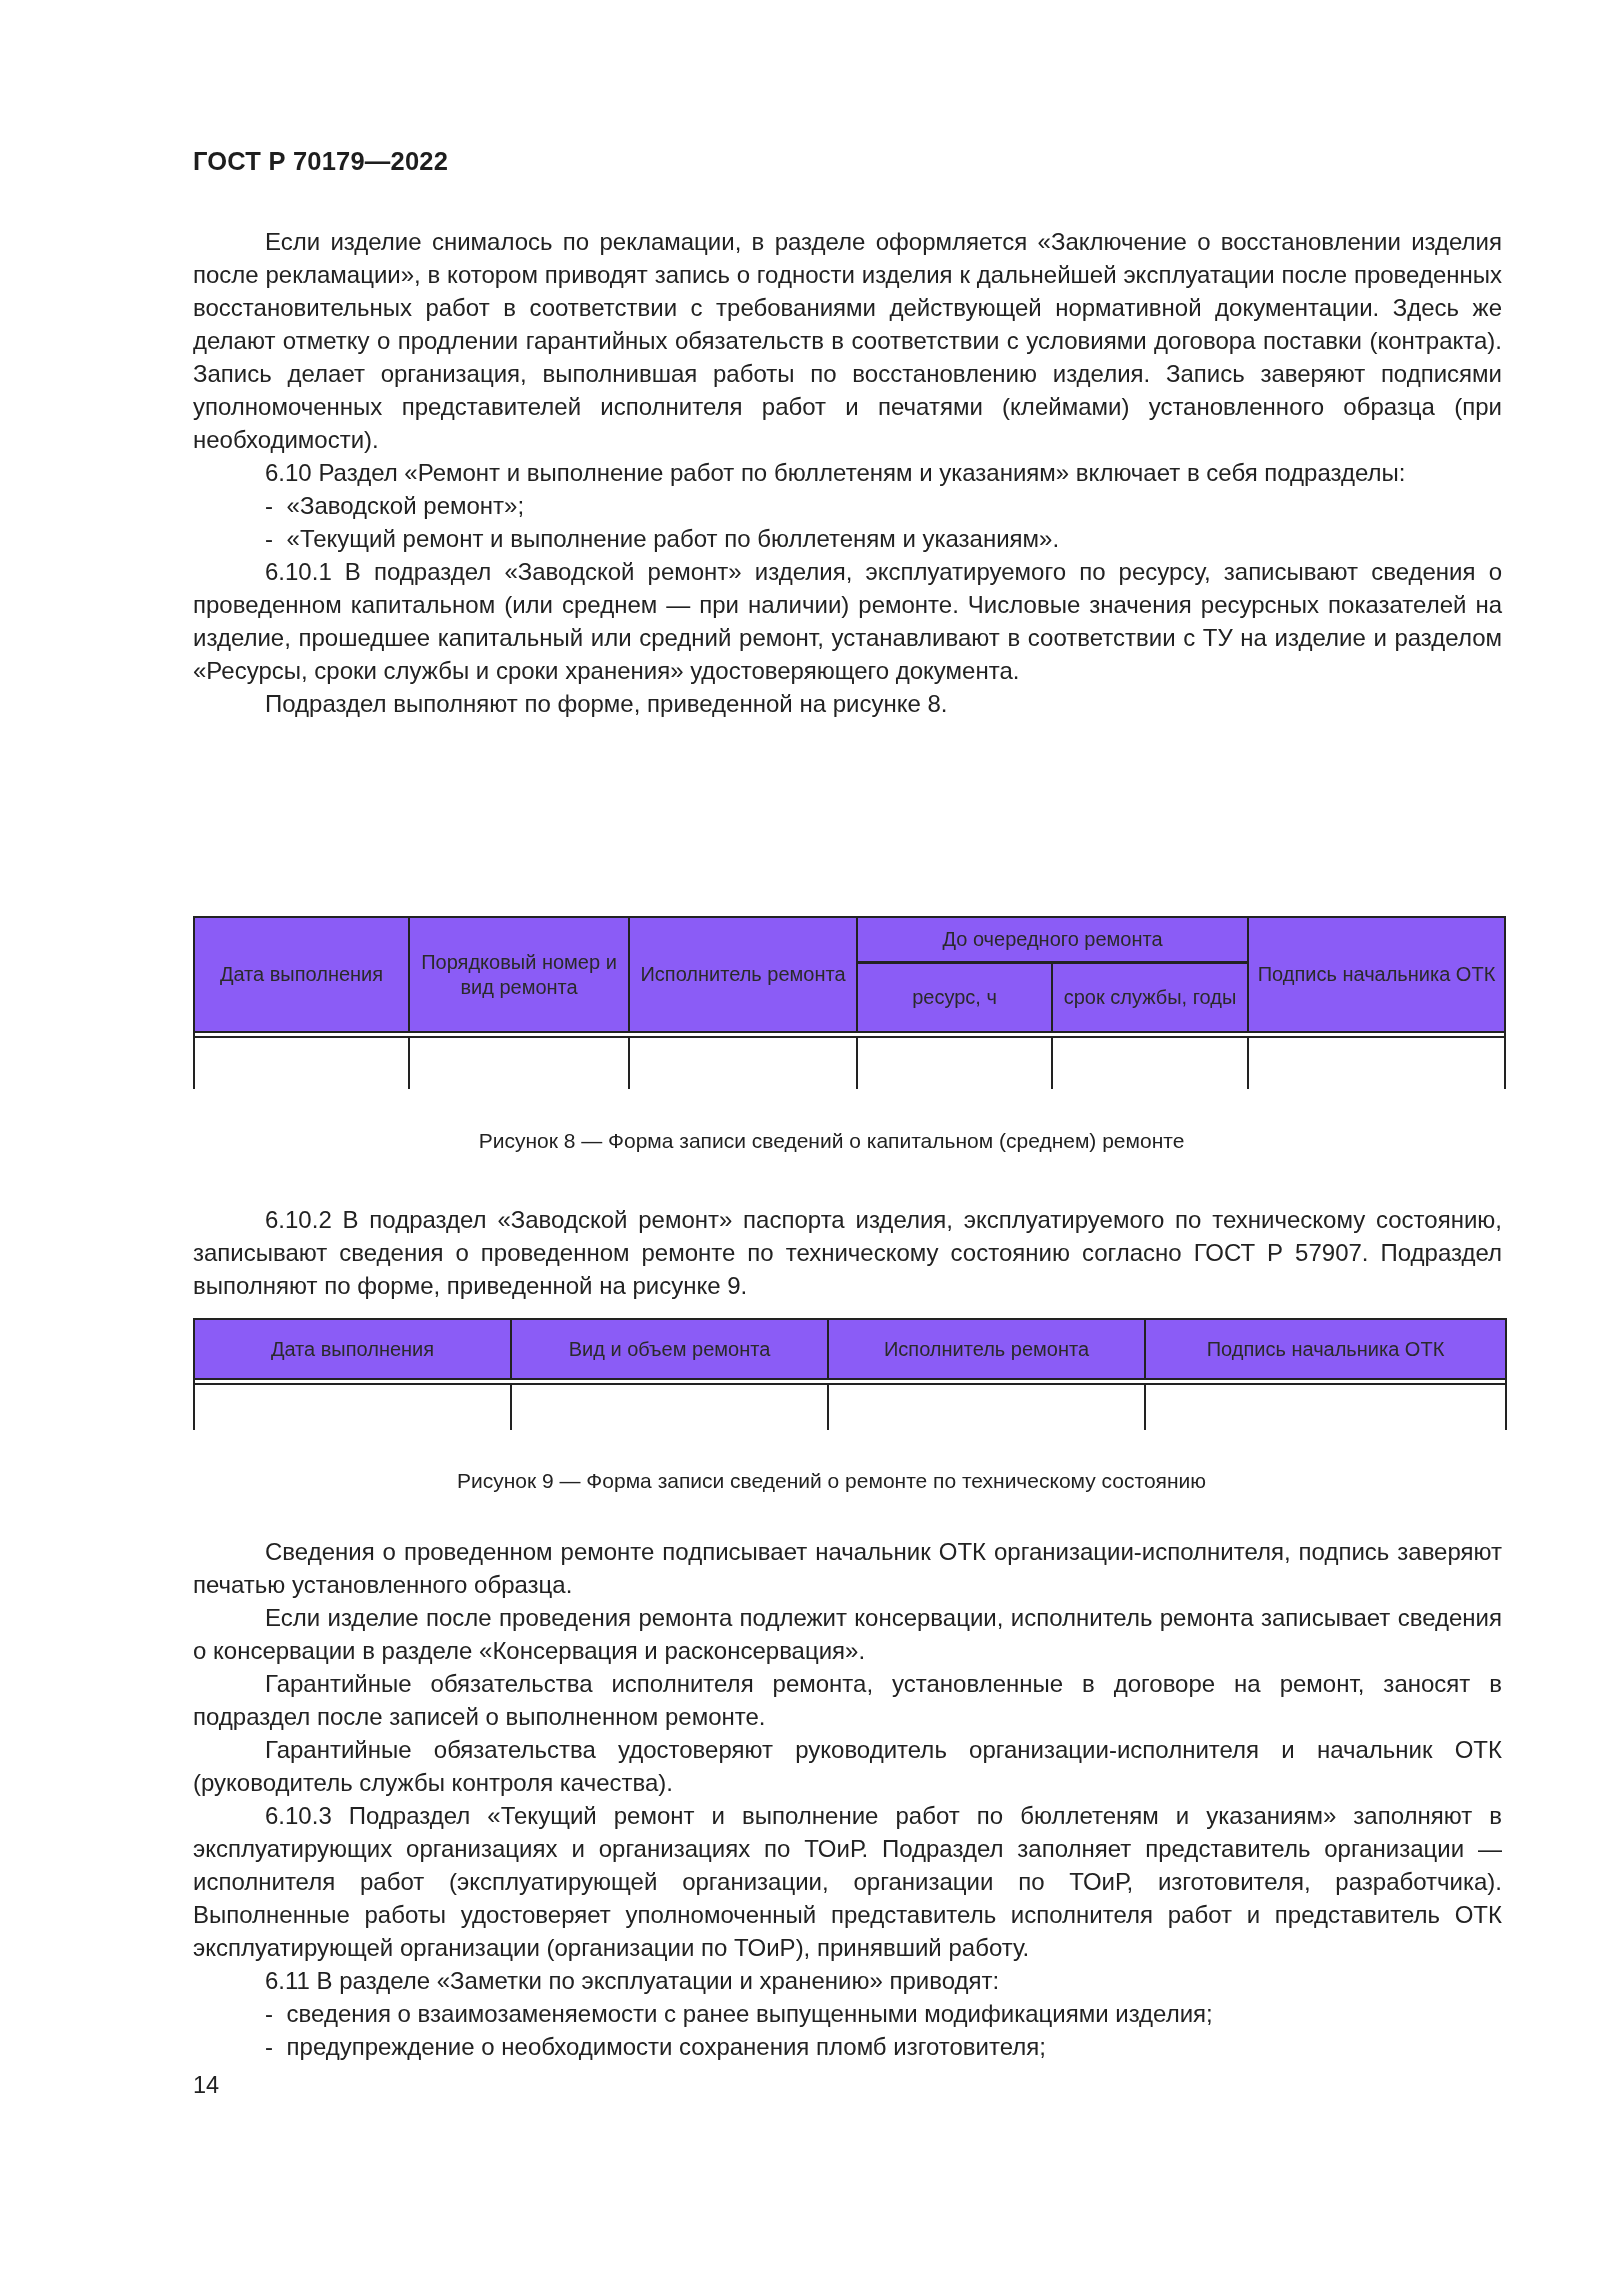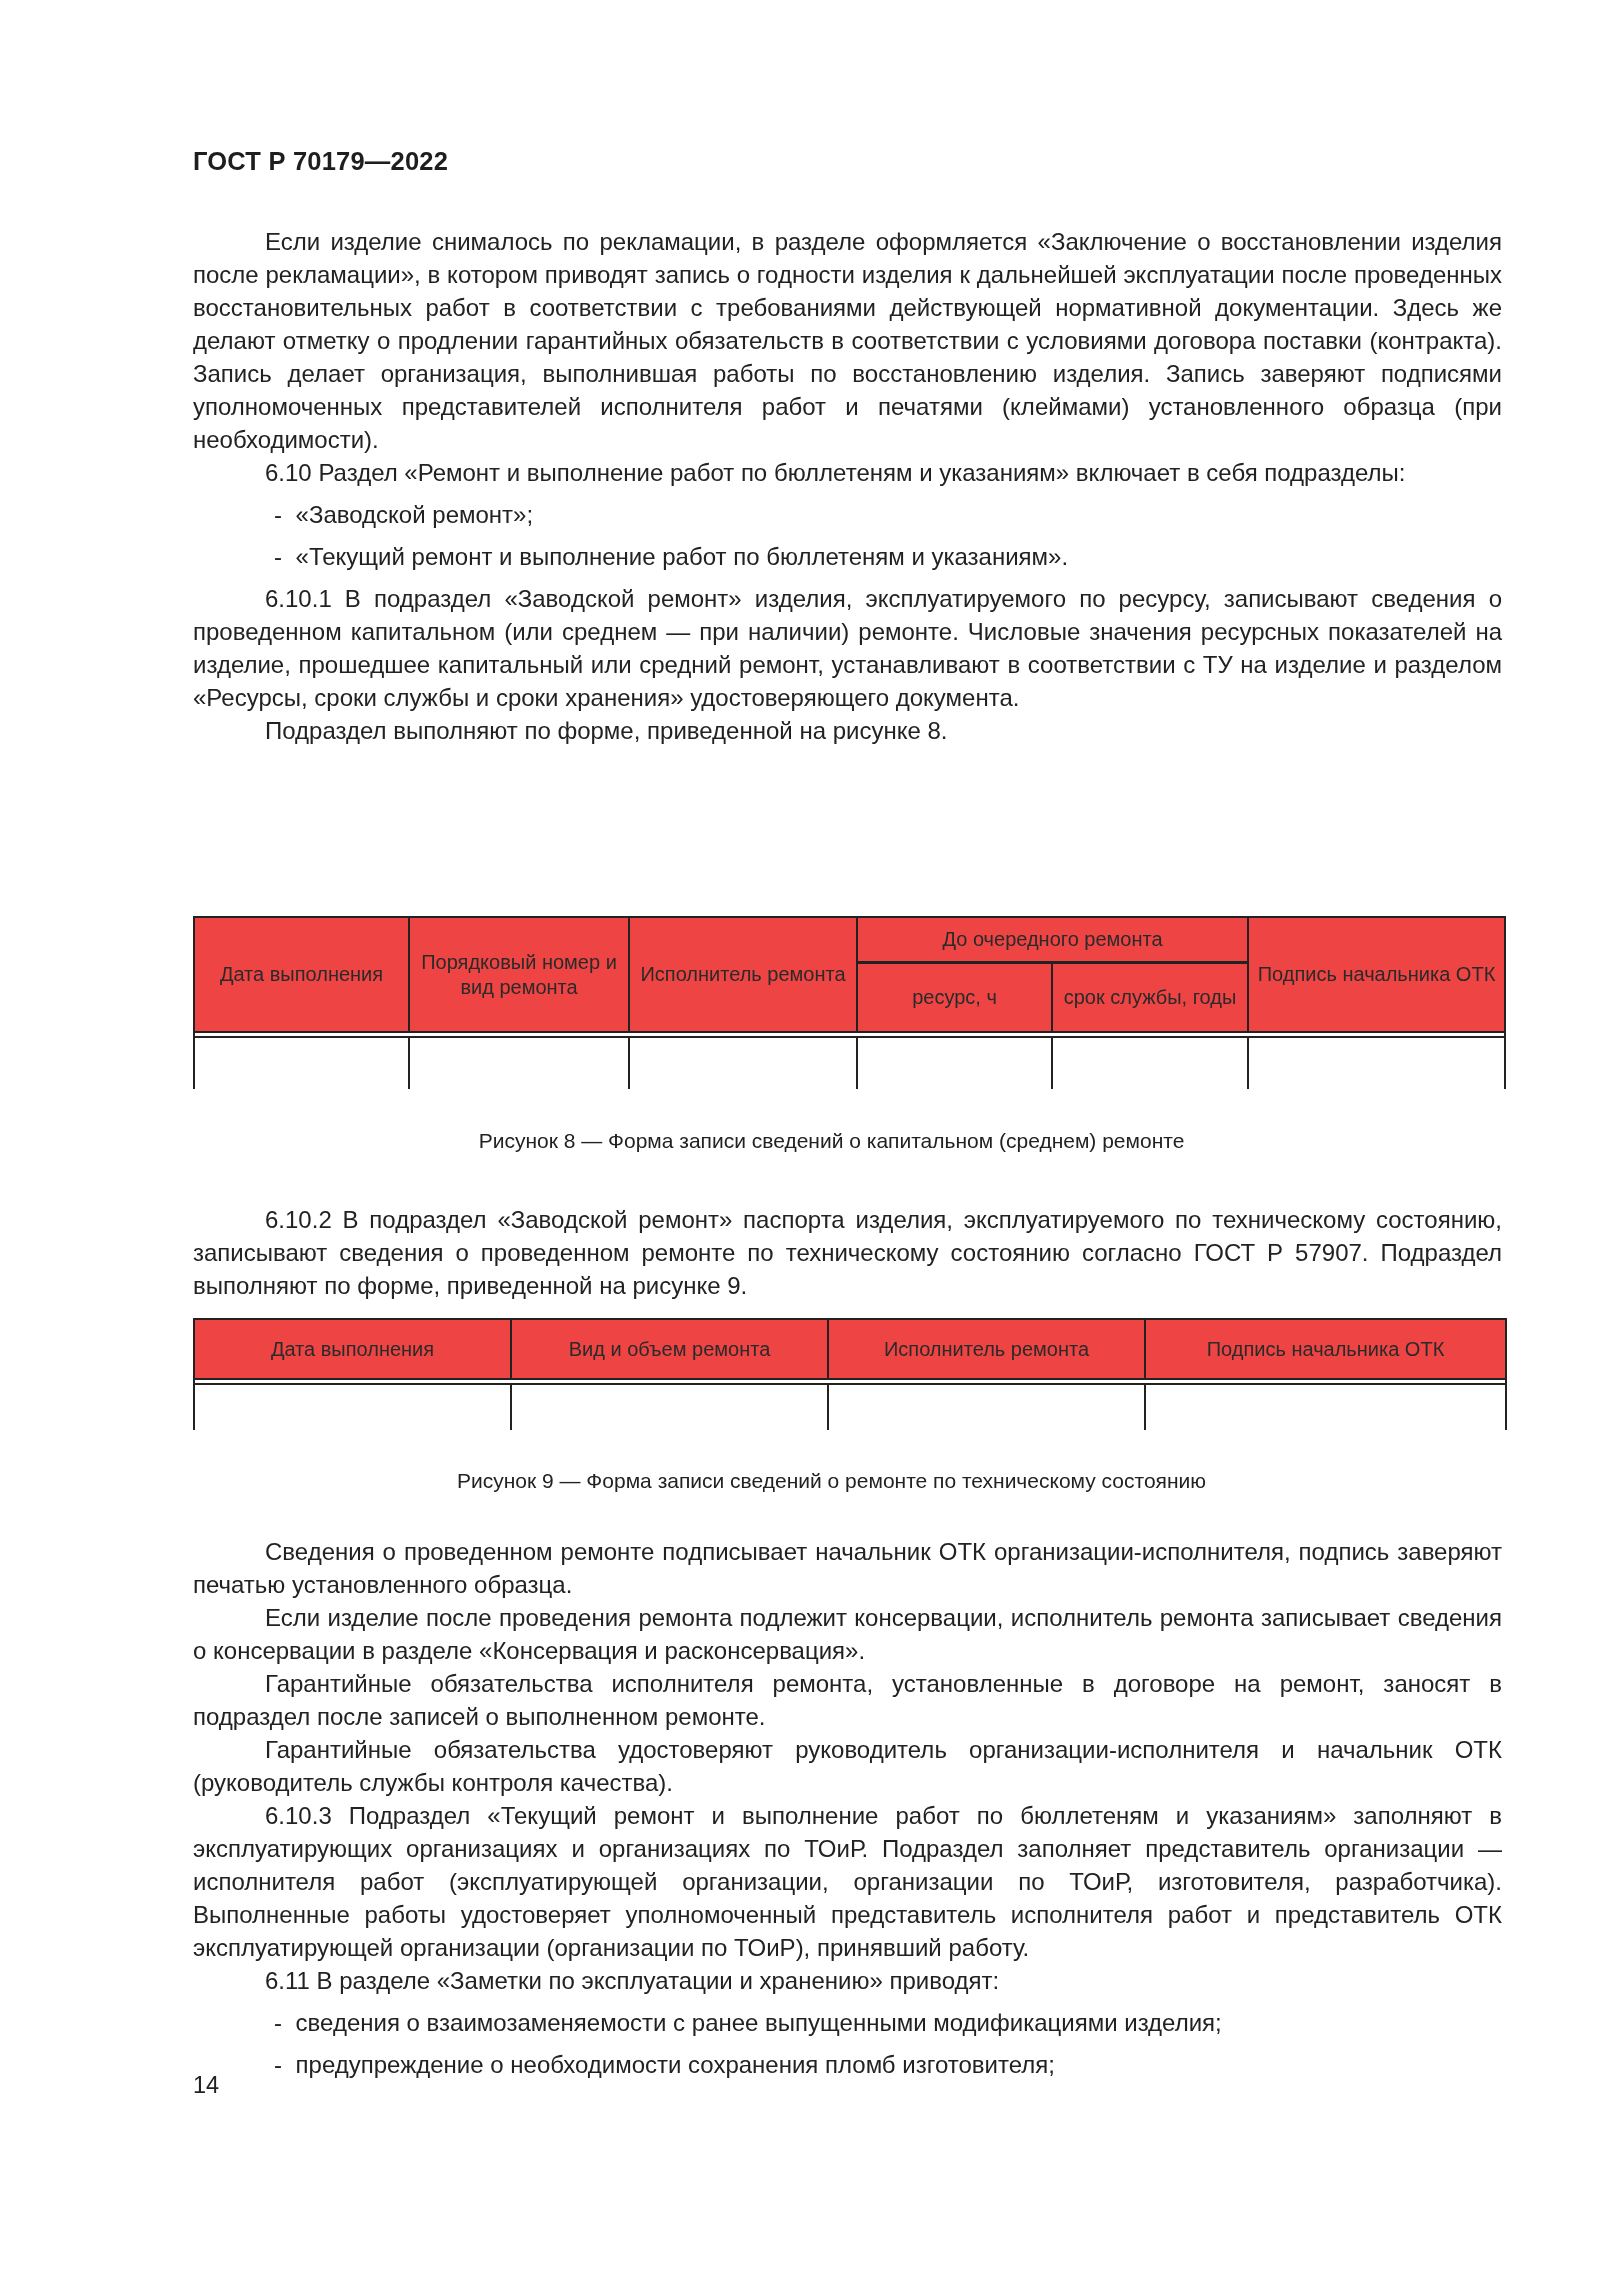--- a/index.html
+++ b/index.html
@@ -13,21 +13,21 @@
       position: absolute; left: 193px; top: 147px;
       font-size: 25.5px; font-weight: bold; letter-spacing: 0.2px;
       color: #1e1e1e;
     }
     .textblock {
       position: absolute; left: 193px; width: 1309px;
       font-size: 24px; line-height: 33px;
       text-align: justify; color: #222222;
     }
     .textblock p { margin: 0; text-indent: 72px; text-align: justify; }
-    .textblock .dash-item { margin: 9px; padding-left: 72px; text-indent: 0; text-align: left; }
+    .textblock .dash-item { margin: 0; padding-left: 72px; text-indent: 0; text-align: left; }
     .textblock .dash-item .dash { display: inline-block; width: 21.6px; }
 
     .block1 { top: 225px; }
     .block2 { top: 1203px; }
     .block3 { top: 1535px; }
 
     .caption {
       position: absolute; left: 177px; width: 1309px; text-align: center;
       font-size: 21px; color: #222222;
     }
@@ -35,21 +35,21 @@
     .cap9 { top: 1469px; }
 
     
     table.form {
       position: absolute; left: 193px; width: 1310px;
       border-collapse: collapse; table-layout: fixed;
       font-family: "Liberation Sans", "DejaVu Sans", sans-serif;
       font-size: 20px; color: #2a2a2a;
     }
     table.form th {
-      background: #ef4444; font-weight: normal; text-align: center; vertical-align: middle;
+      background: #8b5cf6; font-weight: normal; text-align: center; vertical-align: middle;
       border-left: 2.9px solid #222; border-right: 2.9px solid #222;
       border-top: 2.9px solid #222; border-bottom: 2px solid #222;
       padding: 0 7.8px; line-height: 24.5px;
     }
     table.form td {
       border-left: 2.9px solid #222; border-right: 2.9px solid #222;
       border-top: 2px solid #222; border-bottom: none;
       background: #ffffff;
     }
     table.form tr.gap td { height: 2.9px; padding: 0; border-top: none; }

